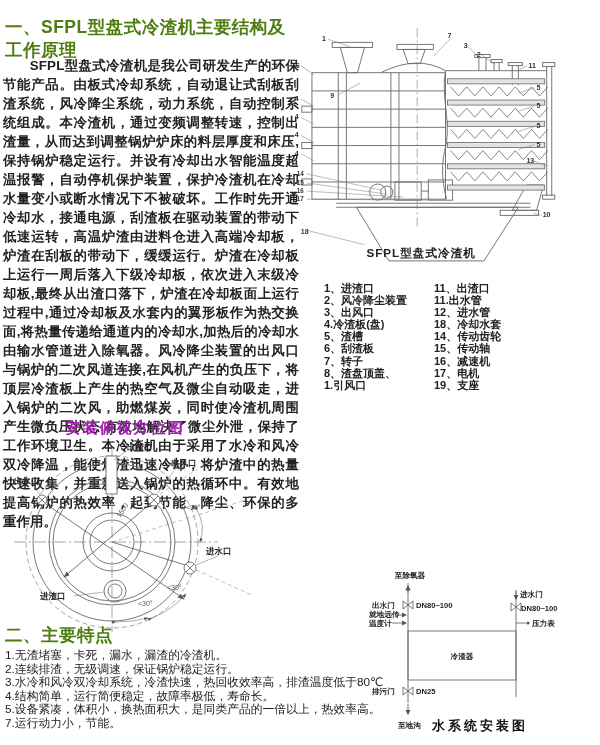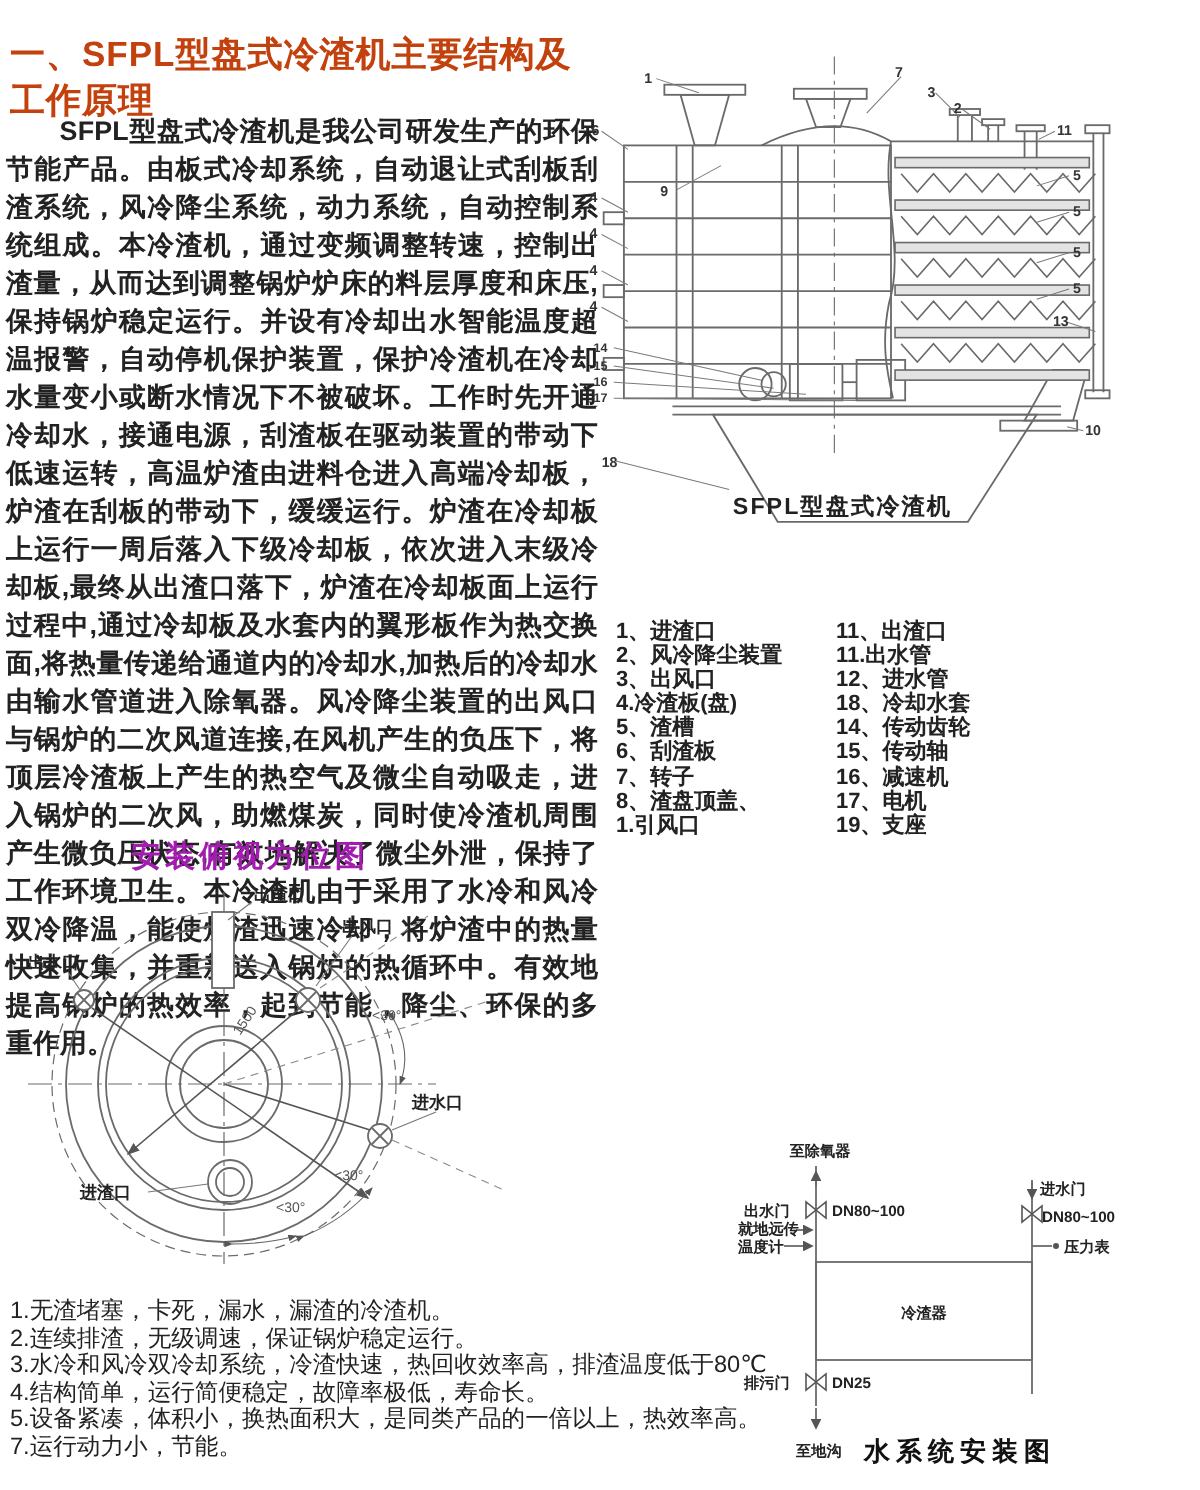--- a/index.html
+++ b/index.html
@@ -3,21 +3,21 @@
 <meta charset="utf-8">
 <style>
   * { margin:0; padding:0; box-sizing:border-box; }
   html,body { background:#ffffff; }
   body {
     width:600px; height:745px; position:relative; overflow:hidden;
     font-family:"Liberation Sans","DejaVu Sans",sans-serif;
     color:#1c1c1c;
   }
   .abs { position:absolute; }
-  .sec-heading { font-size:17.5px; font-weight:bold; line-height:1.32; letter-spacing:0.5px; color:#c2410c; }
+  .sec-heading { font-size:17.5px; font-weight:bold; line-height:1.32; letter-spacing:0.5px; color:#4d7c0f; }
   .para {
     font-size:13.4px; font-weight:bold; line-height:19px;
     text-align:justify; text-indent:2em; color:#222; letter-spacing:0.1px;
   }
   .topview-title { font-size:15px; font-weight:bold; text-align:center; color:#a21caf; letter-spacing:2px; }
   .parts { font-size:11px; font-weight:bold; line-height:12.1px; color:#222; display:flex; }
   .parts .col1 { width:110px; }
   .parts .col2 { width:150px; }
   .features { font-size:11.8px; font-weight:normal; line-height:13.6px; color:#222; width:482px; }
   svg text { font-family:"Liberation Sans","DejaVu Sans",sans-serif; }
@@ -207,21 +207,21 @@
       <text class="co6" x="3" y="162">14</text>
       <text class="co6" x="3" y="171">15</text>
       <text class="co6" x="3" y="179">16</text>
       <text class="co6" x="3" y="187">17</text>
       <text class="co" x="7" y="219">18</text>
       <text class="co" x="246" y="203">10</text>
     </g>
     <text x="126" y="242" text-anchor="middle" font-size="11.5" font-weight="bold" fill="#222" letter-spacing="1">SFPL型盘式冷渣机</text>
   </svg>
 
-  <div class="abs parts" style="left:308px;top:282px;margin-top:28px;">
+  <div class="abs parts" style="left:324px;top:282px;">
     <div class="col1">
       <div>1、进渣口</div>
       <div>2、风冷降尘装置</div>
       <div>3、出风口</div>
       <div>4.冷渣板(盘)</div>
       <div>5、渣槽</div>
       <div>6、刮渣板</div>
       <div>7、转子</div>
       <div>8、渣盘顶盖、</div>
       <div>1.引风口</div>
@@ -232,20 +232,21 @@
       <div>12、进水管</div>
       <div>18、冷却水套</div>
       <div>14、传动齿轮</div>
       <div>15、传动轴</div>
       <div>16、减速机</div>
       <div>17、电机</div>
       <div>19、支座</div>
     </div>
   </div>
 
+  <div class="abs sec-heading" style="left:5px;top:624px;">二、主要特点</div>
 
   <div class="abs features" style="left:5px;top:649px;">
     <div>1.无渣堵塞，卡死，漏水，漏渣的冷渣机。</div>
     <div>2.连续排渣，无级调速，保证锅炉稳定运行。</div>
     <div>3.水冷和风冷双冷却系统，冷渣快速，热回收效率高，排渣温度低于80℃</div>
     <div>4.结构简单，运行简便稳定，故障率极低，寿命长。</div>
     <div>5.设备紧凑，体积小，换热面积大，是同类产品的一倍以上，热效率高。</div>
     <div>7.运行动力小，节能。</div>
   </div>
 

